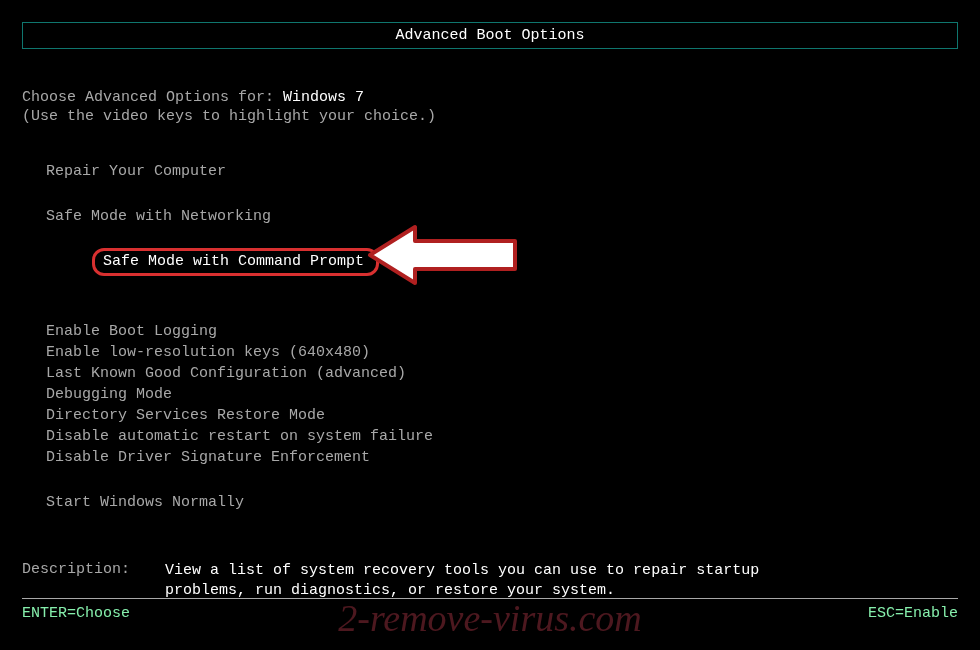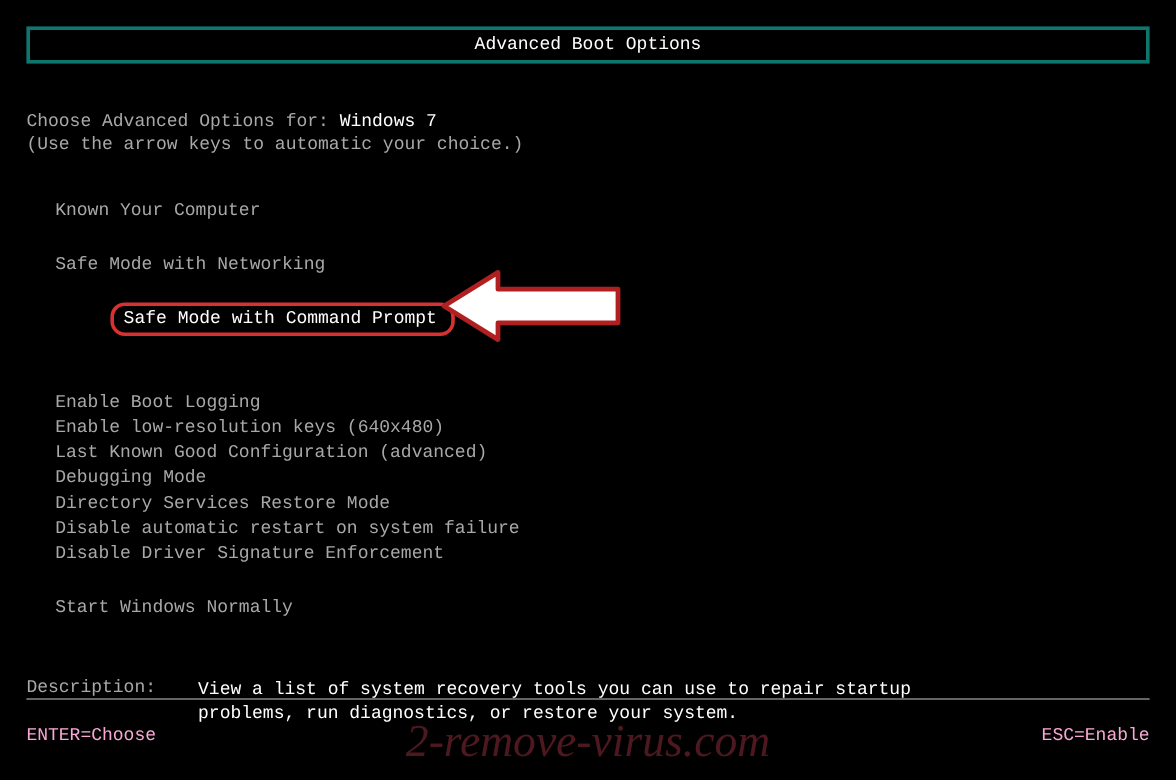--- a/index.html
+++ b/index.html
@@ -14,21 +14,21 @@
       font-family: 'Consolas', 'Courier New', monospace;
       font-size: 15px;
       color: #a8a8a8;
       position: relative;
       overflow: hidden;
     }
     .screen {
       padding: 22px;
     }
     .title-bar {
-      border: 3px solid #0f766e;
+      border: 1px solid #0f766e;
       text-align: center;
       padding: 4px 0;
       color: #fff;
       font-weight: normal;
       margin-bottom: 40px;
     }
     .choose-line {
       margin-bottom: 2px;
     }
     .os-name {
@@ -65,28 +65,28 @@
     }
     .desc-text {
       display: inline-block;
       color: #fff;
       margin-left: 26px;
       max-width: 600px;
       line-height: 20px;
     }
     .footer {
       border-top: 1px solid #a8a8a8;
-      padding-top: 22px;
+      padding-top: 6px;
       display: flex;
       justify-content: space-between;
       position: absolute;
       bottom: 28px;
       left: 22px;
       right: 22px;
-      color: #f9a8d4;
+      color: #86efac;
     }
     .arrow-annotation {
       position: absolute;
       left: 360px;
       top: 205px;
       pointer-events: none;
     }
     .watermark {
       position: absolute;
       left: 50%;
@@ -104,24 +104,24 @@
 <body>
 
 <div class="screen">
   <div class="title-bar">
     <span>Advanced Boot Options</span>
   </div>
 
   <div class="choose-line">
     <span>Choose Advanced Options for: </span><span class="os-name">Windows 7</span>
   </div>
-  <div class="instruction">(Use the arrow keys to automatic your choice.)</div>
+  <div class="instruction">(Use the video keys to highlight your choice.)</div>
 
   <div class="menu-group">
-    <div class="menu-item">Known Your Computer</div>
+    <div class="menu-item">Repair Your Computer</div>
   </div>
 
   <div class="menu-group">
     <div class="menu-item">Safe Mode with Networking</div>
     <div class="menu-item">
       <span class="highlighted">Safe Mode with Command Prompt</span>
     </div>
   </div>
 
   <div class="menu-group">

